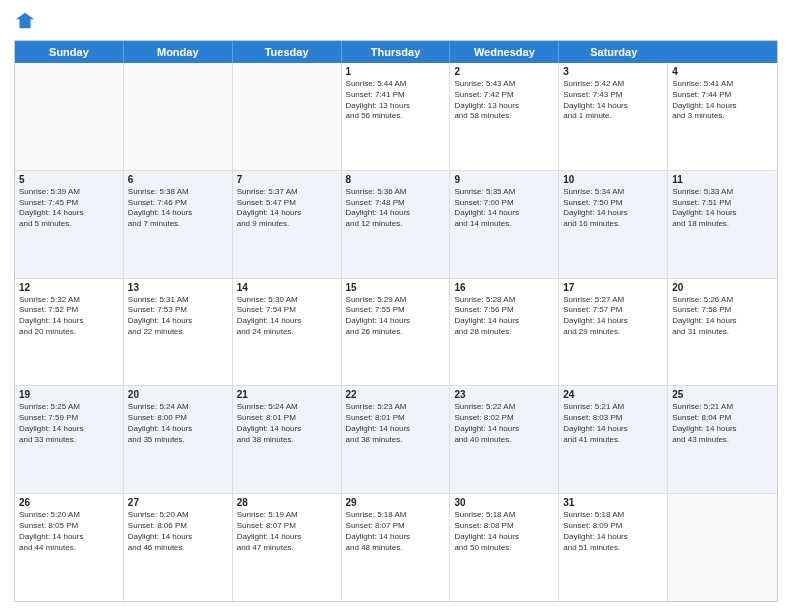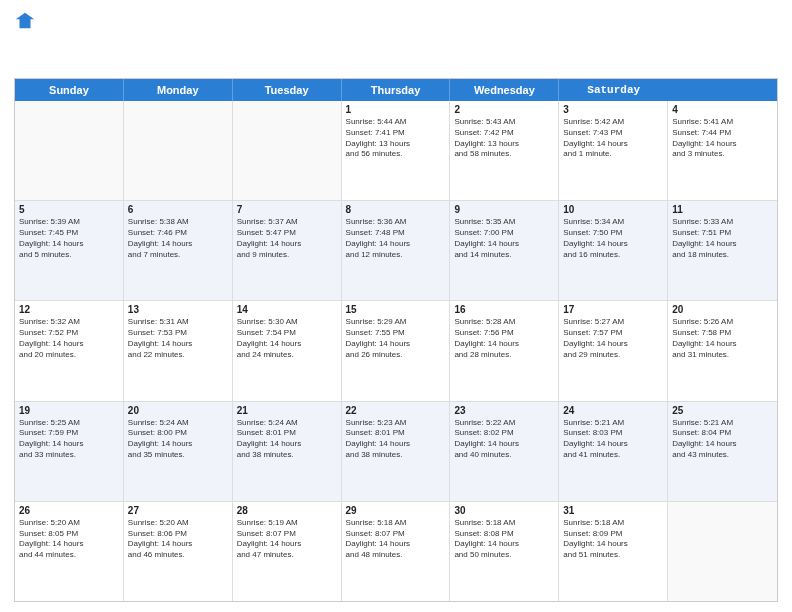--- a/index.html
+++ b/index.html
@@ -9,21 +9,20 @@
       width: 792px;
       height: 612px;
       overflow: hidden;
     }
     .page {
       width: 792px;
       height: 612px;
       padding: 10px 14px;
       display: flex;
       flex-direction: column;
-      gap: 38px;
     }
     .header {
       display: flex;
       justify-content: space-between;
       align-items: flex-start;
       margin-bottom: 8px;
     }
     .logo {
       display: flex;
       align-items: center;
@@ -72,21 +71,21 @@
       background: #2a7fd4;
     }
     .cal-header-cell {
       color: #fff;
       font-size: 11px;
       font-weight: bold;
       text-align: center;
       padding: 5px 2px;
       border-right: 1px solid #5ba3e0;
     }
-    .cal-header-cell:last-child { border-right: none; font-family: Liberation Mono, monospace; }
+    .cal-header-cell:last-child { border-right: none; }
     .cal-body {
       flex: 1;
       display: flex;
       flex-direction: column;
     }
     .cal-row {
       display: grid;
       grid-template-columns: repeat(7, 1fr);
       flex: 1;
       border-bottom: 1px solid #ddd;

